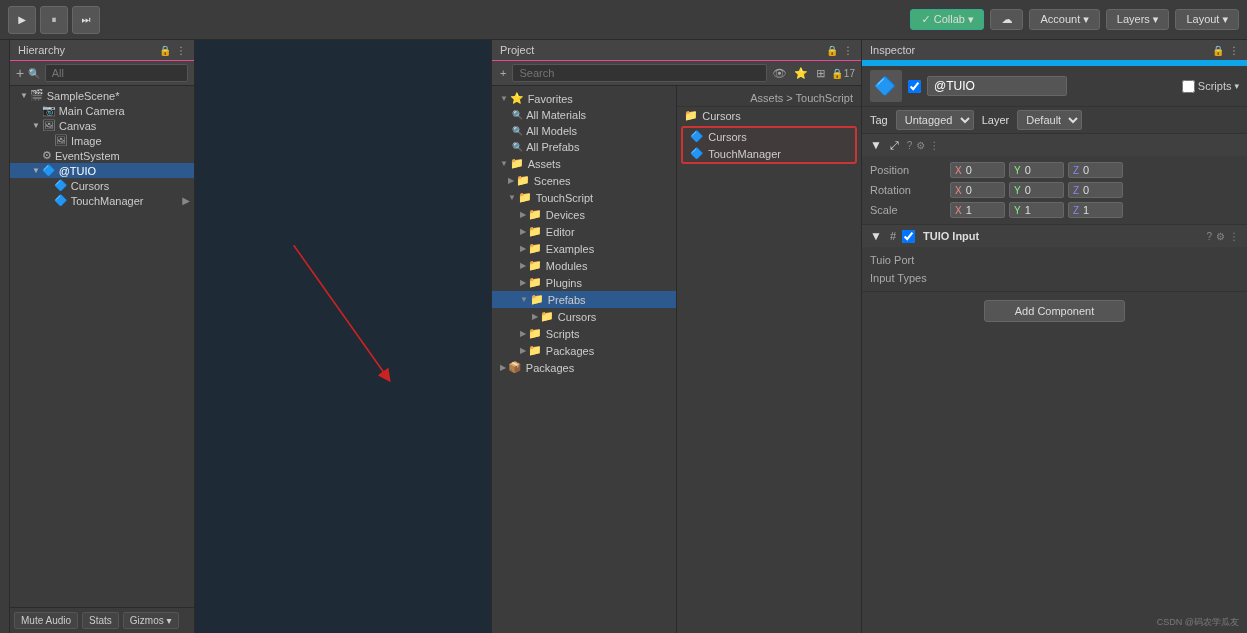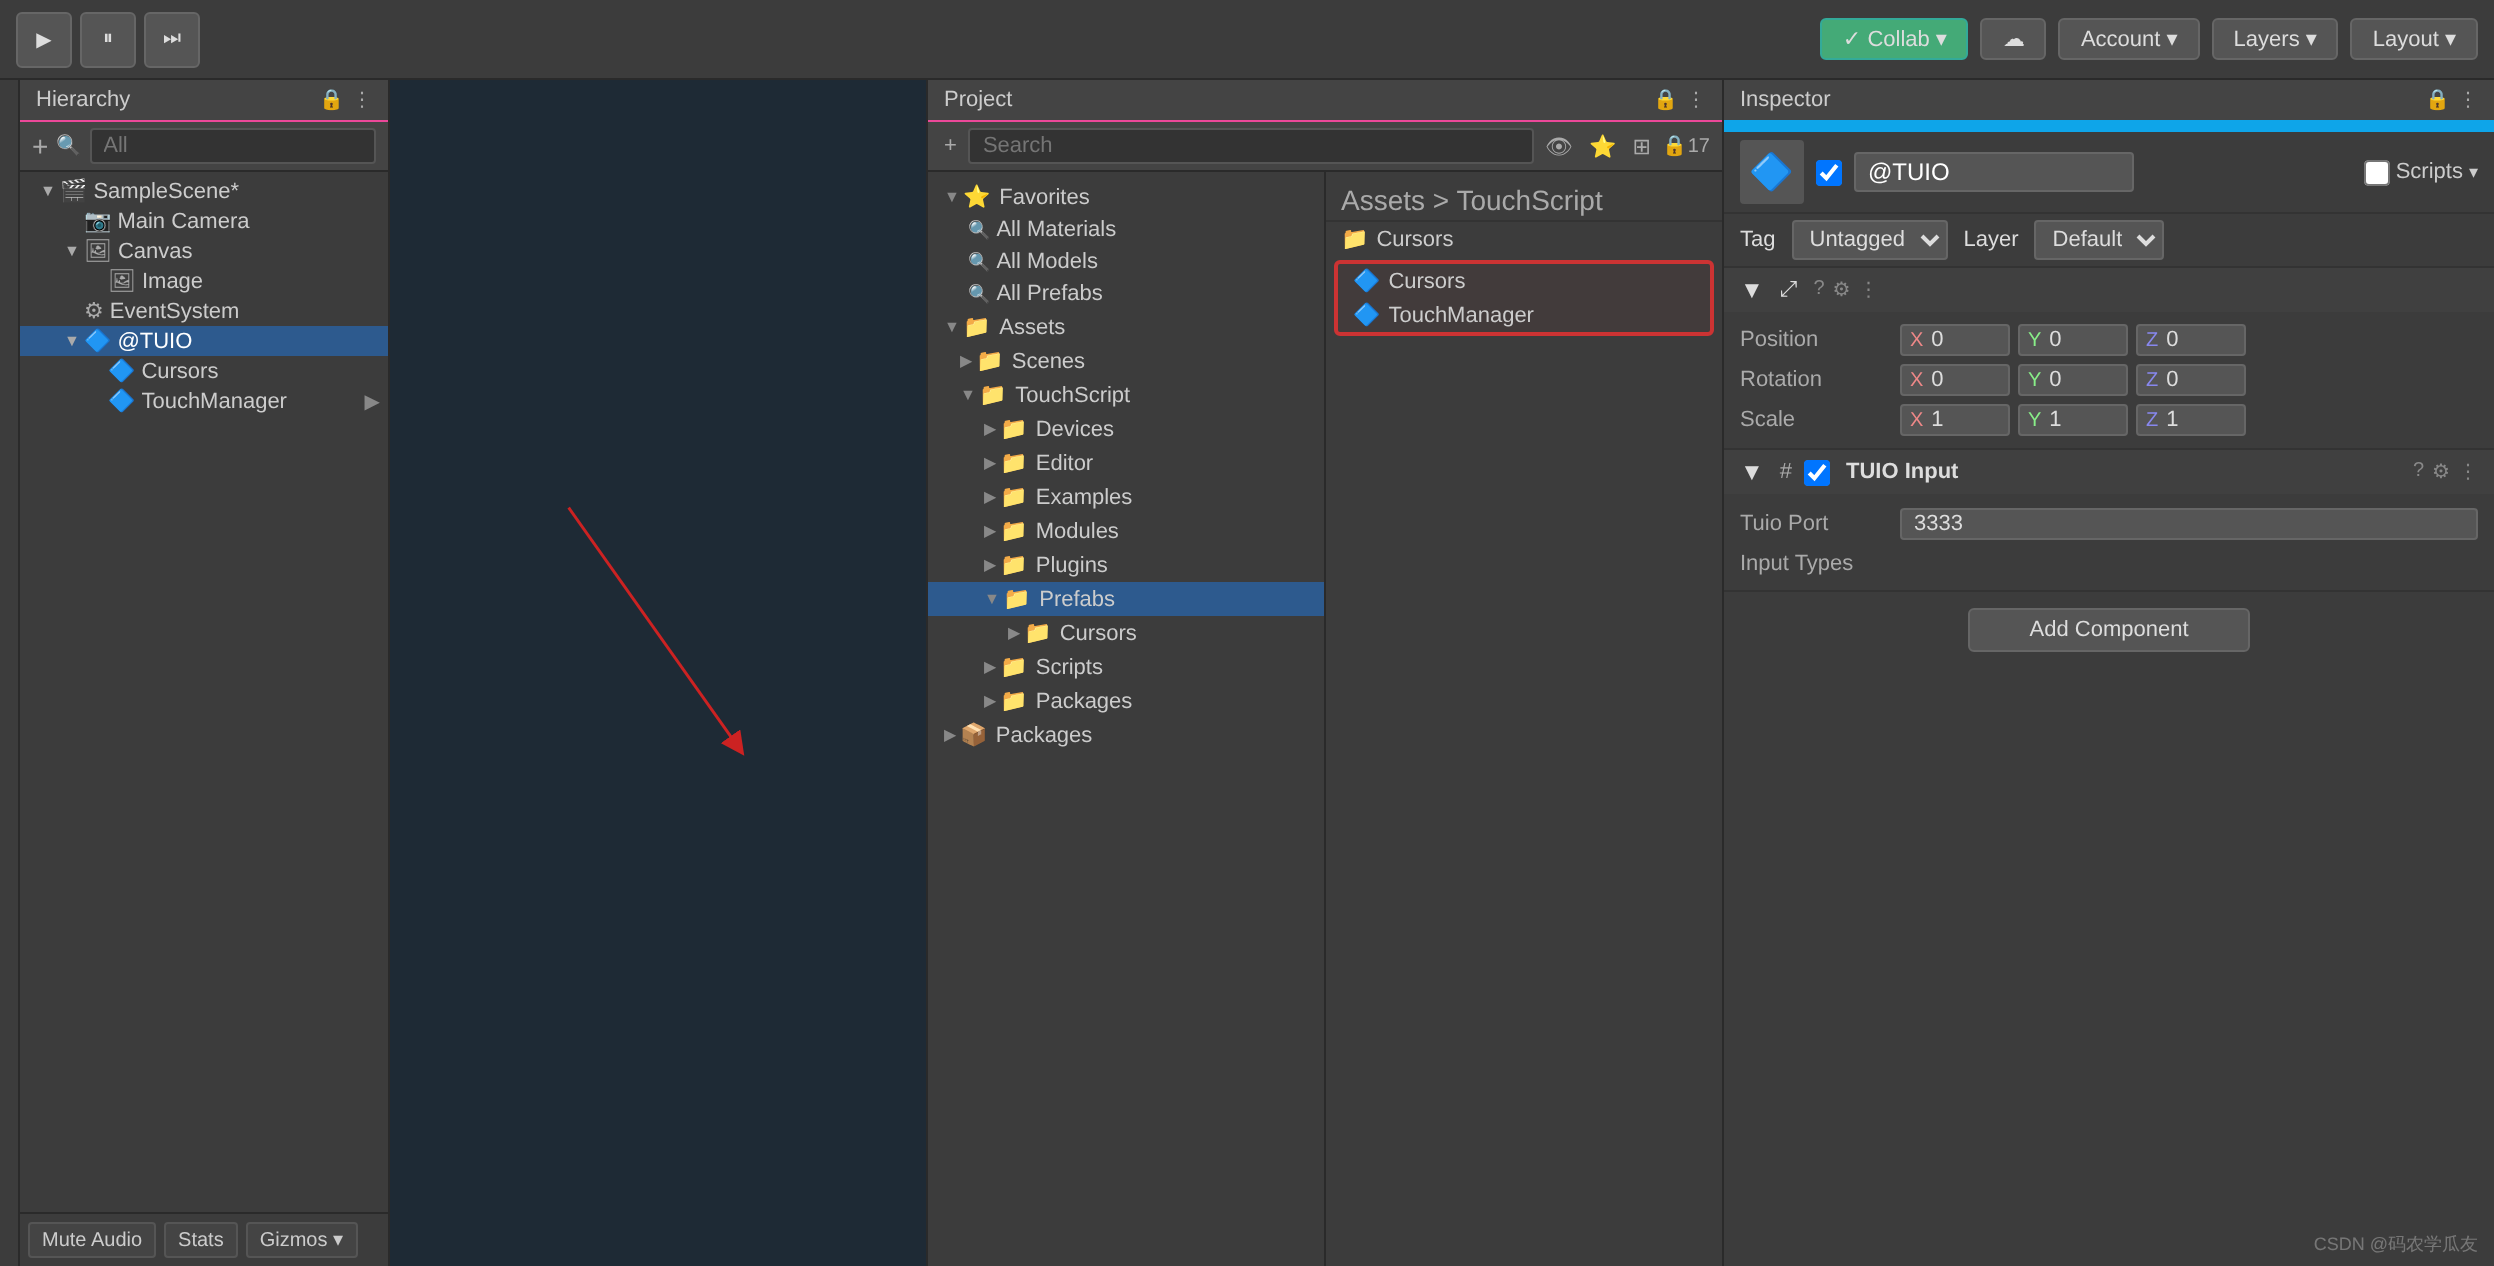--- a/index.html
+++ b/index.html
@@ -155,21 +155,21 @@
     .scene-view {
       flex: 1;
       background: #2a2a2a;
       position: relative;
       border-right: 1px solid #2a2a2a;
       min-width: 0;
     }
 
     
     .project-panel {
-      width: 398px;
+      width: 370px;
       background: #3c3c3c;
       border-right: 1px solid #2a2a2a;
       display: flex;
       flex-direction: column;
     }
     .project-panel .panel-header {
       display: flex; align-items: center; justify-content: space-between;
     }
     .project-toolbar {
       display: flex;
@@ -200,23 +200,24 @@
       width: 50%;
       border-right: 1px solid #2a2a2a;
       padding: 4px 0;
     }
     .project-right {
       width: 50%;
       padding: 4px 0;
     }
     .proj-breadcrumb {
       padding: 2px 8px;
-      font-size: 14px;
+      font-size: 11px;
       color: #aaa;
       border-bottom: 1px solid #333;
+      text-align: right;
     }
     .folder-item {
       display: flex;
       align-items: center;
       padding: 2px 8px;
       cursor: pointer;
       font-size: 11px;
       color: #ccc;
     }
     .folder-item.selected { background: #2d5a8e; }
@@ -756,21 +757,20 @@
         <span class="comp-title" style="margin-left:4px;">TUIO Input</span>
         <div class="comp-actions">
           <span class="comp-action-btn">?</span>
           <span class="comp-action-btn">⚙</span>
           <span class="comp-action-btn">⋮</span>
         </div>
       </div>
       <div class="component-body">
         <div class="tuio-port-row">
           <span class="tuio-port-label">Tuio Port</span>
-          <input type="text" class="tuio-port-value" value="3333" style="">
         </div>
         <div class="input-types-row">
           <span class="input-types-label">Input Types</span>
         </div>
       </div>
     </div>
 
     <button class="add-component-btn">Add Component</button>
   </div>
 

